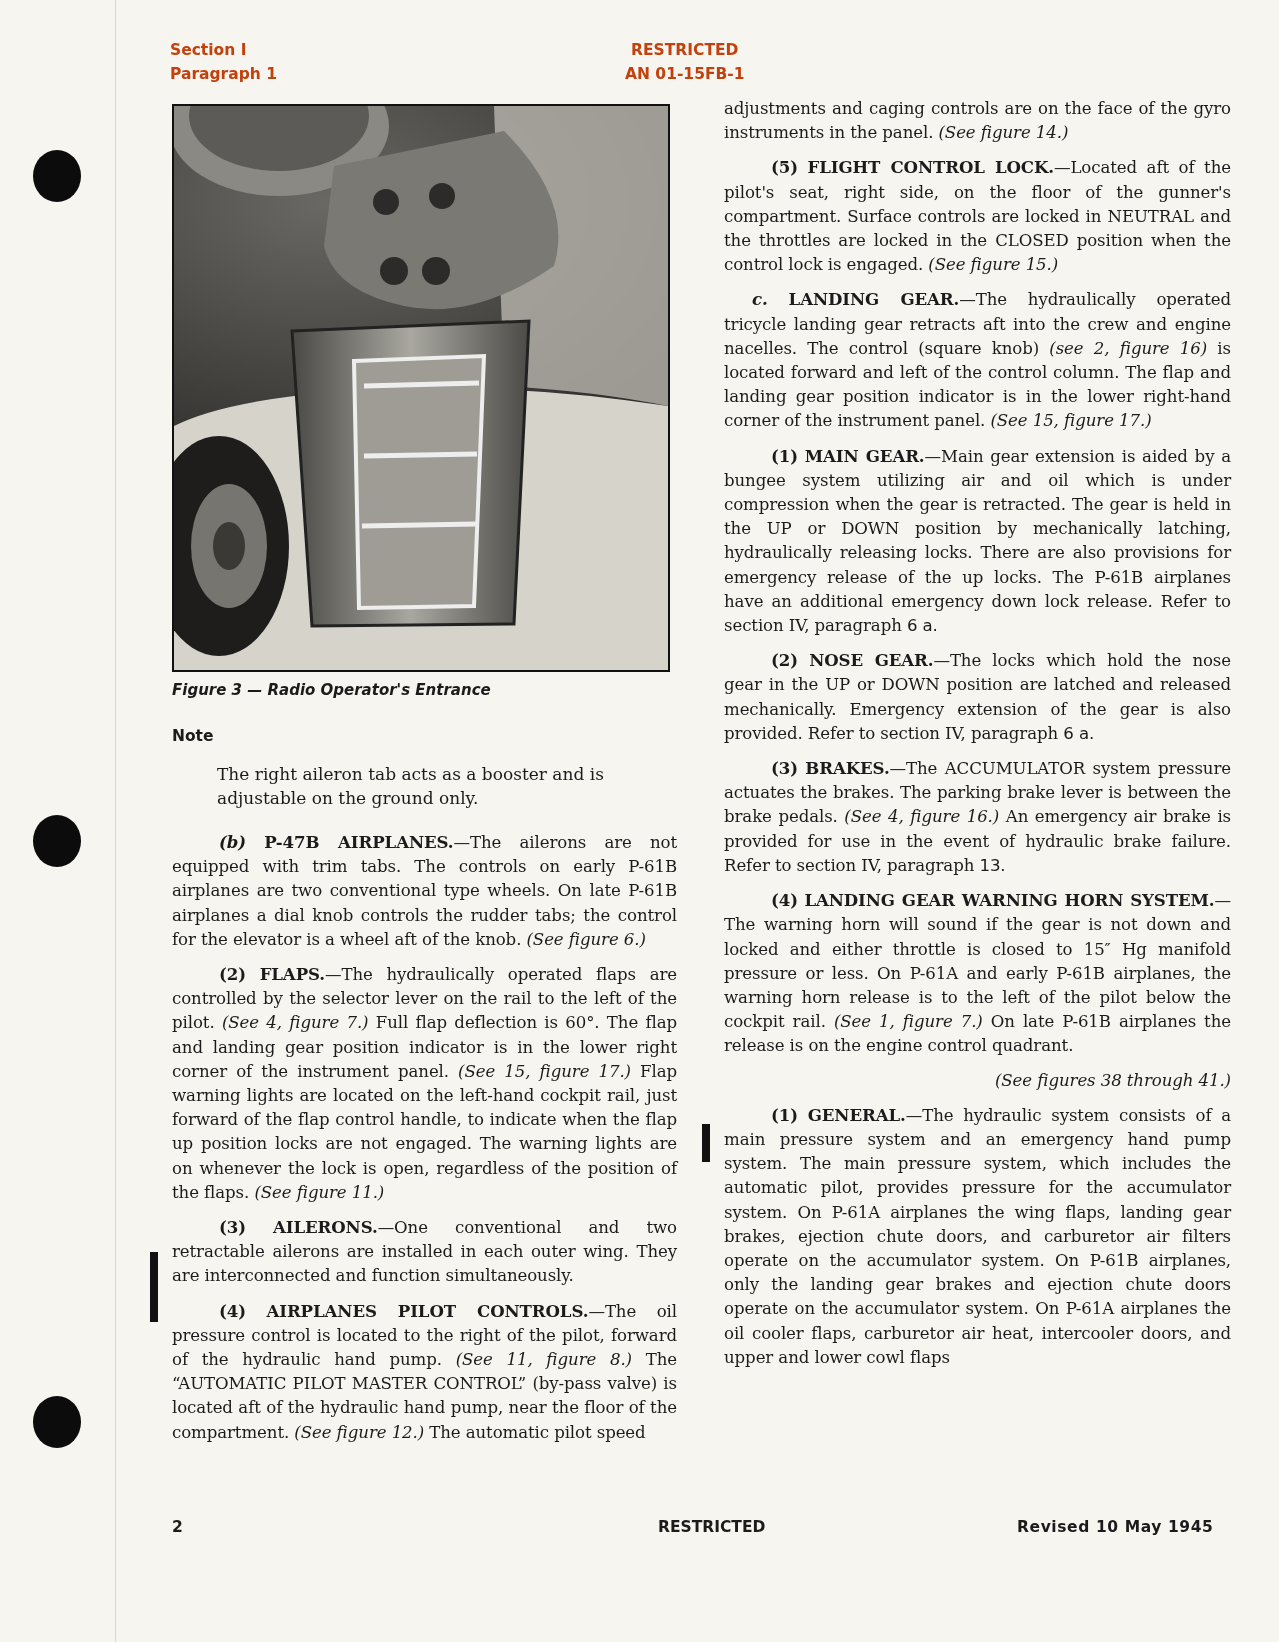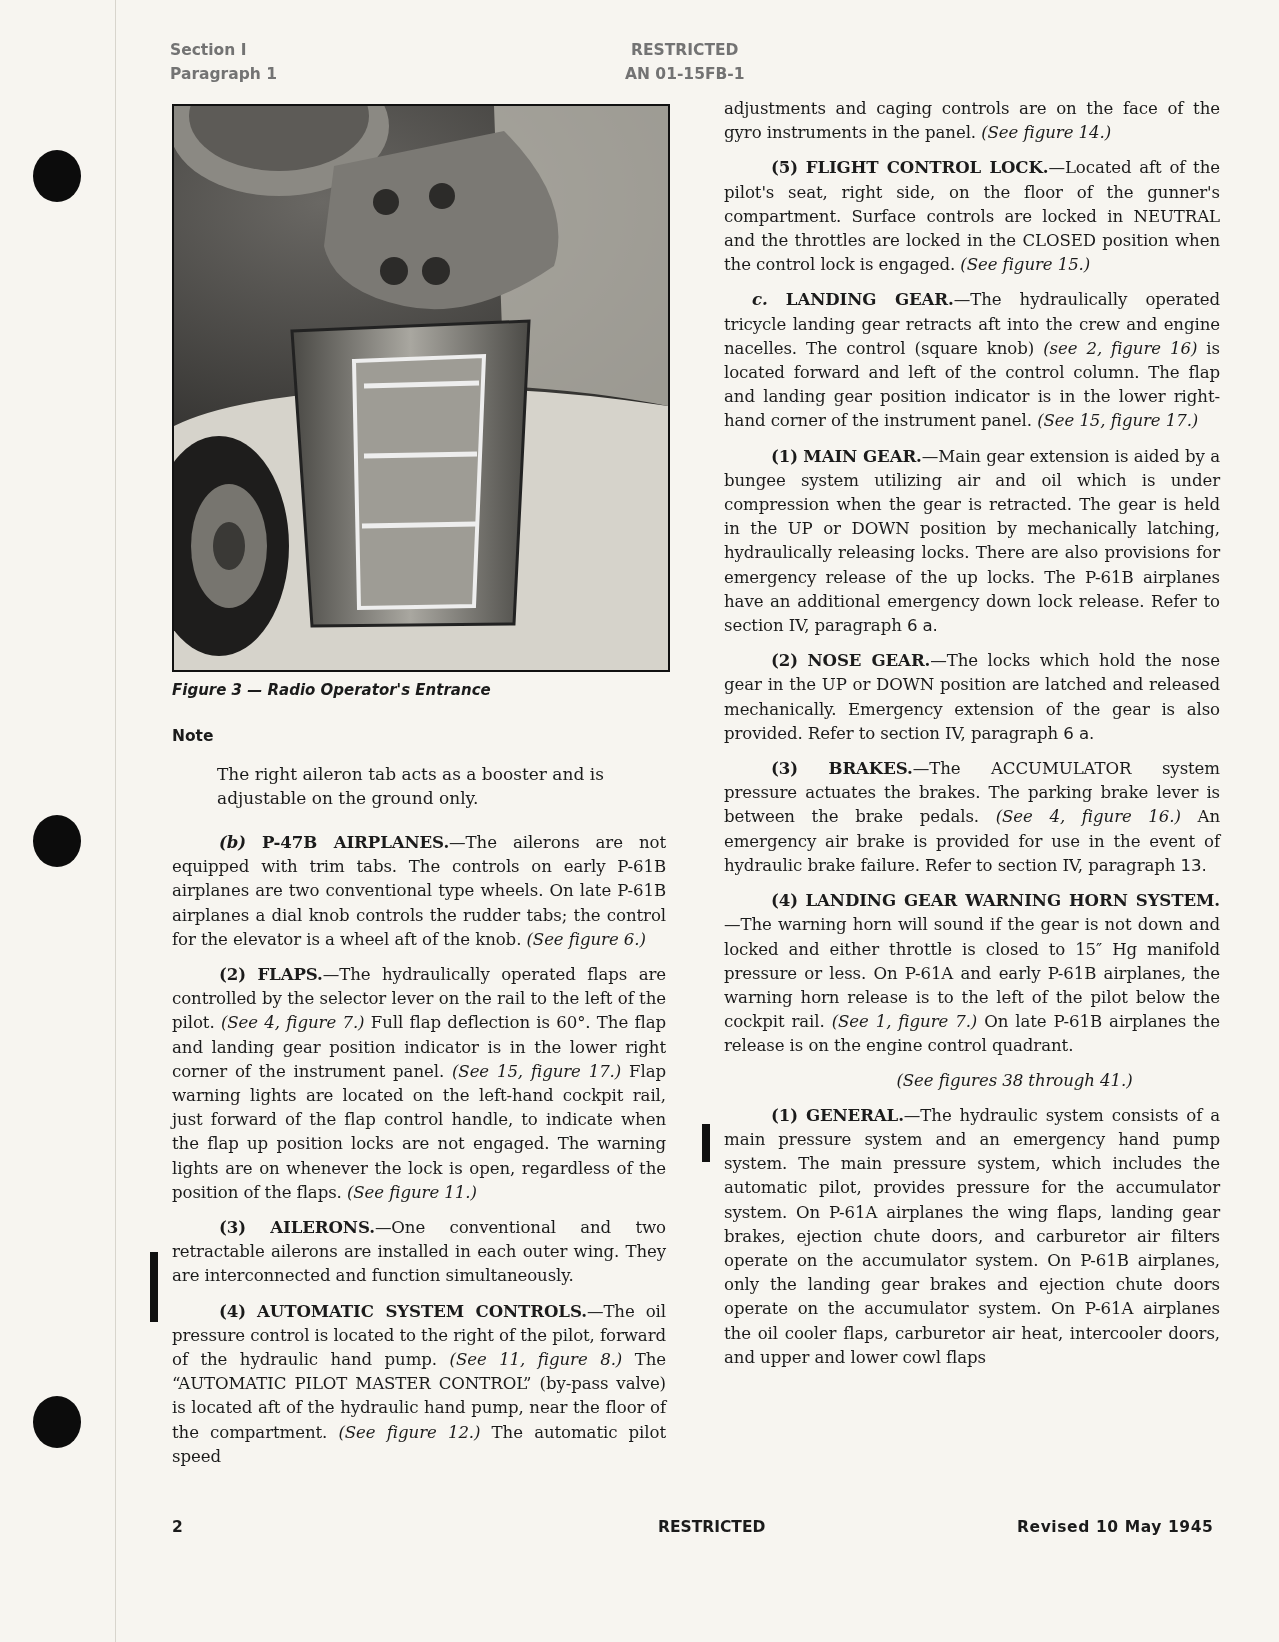--- a/index.html
+++ b/index.html
@@ -13,21 +13,21 @@
     position: absolute; left: 33px; width: 48px; height: 18px;
     background: #0c0c0c; border-radius: 50%;
   }
   .punch { height: 52px; border-radius: 50%; width: 48px; }
   .fold-line {
     position: absolute; left: 115px; top: 0; width: 1px; height: 1642px;
     background: #d8d5cd;
   }
   .hdr {
     position: absolute; font-family: "DejaVu Sans", sans-serif;
-    font-weight: bold; font-size: 15.5px; color: #737373; line-height: 24px;
+    font-weight: bold; font-size: 15.5px; color: #c2410c; line-height: 24px;
   }
   .hdr-left { left: 170px; top: 38px; }
   .hdr-center { left: 625px; top: 38px; text-align: center; }
   .figure {
     position: absolute; left: 172px; top: 104px; width: 498px; height: 568px;
     border: 2px solid #111; box-sizing: border-box; overflow: hidden;
     background: #c9c6be;
   }
   .caption {
     position: absolute; left: 172px; top: 681px; width: 498px; text-align: left;
@@ -41,21 +41,21 @@
   .note-text {
     position: absolute; left: 217px; top: 762px; width: 420px;
     font-size: 17px; line-height: 24px;
   }
   .col {
     position: absolute; font-size: 16.6px; line-height: 24.2px;
     text-align: justify; letter-spacing: -0.1px;
   }
   .col-left { left: 172px; top: 830px; width: 506px; }
   .col-right { left: 724px; top: 97px; width: 508px; }
-  .col p { margin: 0 12px 10px 0; text-indent: 47px; }
+  .col p { margin: 0 1px 10px 0; text-indent: 47px; }
   .col p.noindent { text-indent: 0; }
   .col p.subcenter { text-align: center; text-indent: 0; font-style: italic; }
   b { font-weight: bold; }
   i { font-style: italic; }
   .sans-b { font-family: "DejaVu Sans", sans-serif; font-weight: normal; }
   .change-bar { position: absolute; width: 8px; background: #111; }
   .footer {
     position: absolute; top: 1518px; font-family: "DejaVu Sans", sans-serif;
     font-weight: bold; font-size: 15.5px;
   }
@@ -118,30 +118,30 @@
 <div class="note-title">Note</div>
 <div class="note-text">The right aileron tab acts as a booster and is adjustable on the ground only.</div>
 
 <div class="change-bar" style="left:150px; top:1252px; height:70px;"></div>
 <div class="change-bar" style="left:702px; top:1124px; height:38px;"></div>
 
 <div class="col col-left">
   <p><i><b>(b)</b></i> <b>P-47B AIRPLANES.</b><span>—The ailerons are not equipped with trim tabs. The controls on early P-61B airplanes are two conventional type wheels. On late P-61B airplanes a dial knob controls the rudder tabs; the control for the elevator is a wheel aft of the knob. </span><i>(See figure 6.)</i></p>
   <p><b>(2)</b> <b>FLAPS.</b><span>—The hydraulically operated flaps are controlled by the selector lever on the rail to the left of the pilot. </span><i>(See 4, figure 7.)</i><span> Full flap deflection is 60°. The flap and landing gear position indicator is in the lower right corner of the instrument panel. </span><i>(See 15, figure 17.)</i><span> Flap warning lights are located on the left-hand cockpit rail, just forward of the flap control handle, to indicate when the flap up position locks are not engaged. The warning lights are on whenever the lock is open, regardless of the position of the flaps. </span><i>(See figure 11.)</i></p>
   <p><b>(3)</b> <b>AILERONS.</b><span>—One conventional and two retractable ailerons are installed in each outer wing. They are interconnected and function simultaneously.</span></p>
-  <p><b>(4)</b> <b>AUTOMATIC SYSTEM CONTROLS.</b><span>—The oil pressure control is located to the right of the pilot, forward of the hydraulic hand pump. </span><i>(See 11, figure 8.)</i><span> The “AUTOMATIC PILOT MASTER CONTROL” (by-pass valve) is located aft of the hydraulic hand pump, near the floor of the compartment. </span><i>(See figure 12.)</i><span> The automatic pilot speed</span></p>
+  <p><b>(4)</b> <b>AIRPLANES PILOT CONTROLS.</b><span>—The oil pressure control is located to the right of the pilot, forward of the hydraulic hand pump. </span><i>(See 11, figure 8.)</i><span> The “AUTOMATIC PILOT MASTER CONTROL” (by-pass valve) is located aft of the hydraulic hand pump, near the floor of the compartment. </span><i>(See figure 12.)</i><span> The automatic pilot speed</span></p>
 </div>
 
 <div class="col col-right">
   <p class="noindent"><span>adjustments and caging controls are on the face of the gyro instruments in the panel. </span><i>(See figure 14.)</i></p>
   <p><b>(5)</b> <b>FLIGHT CONTROL LOCK.</b><span>—Located aft of the pilot's seat, right side, on the floor of the gunner's compartment. Surface controls are locked in NEUTRAL and the throttles are locked in the CLOSED position when the control lock is engaged. </span><i>(See figure 15.)</i></p>
   <p style="text-indent:28px"><i><b>c.</b></i> <b>LANDING GEAR.</b><span>—The hydraulically operated tricycle landing gear retracts aft into the crew and engine nacelles. The control (square knob) </span><i>(see 2, figure 16)</i><span> is located forward and left of the control column. The flap and landing gear position indicator is in the lower right-hand corner of the instrument panel. </span><i>(See 15, figure 17.)</i></p>
   <p><b>(1)</b> <b>MAIN GEAR.</b><span>—Main gear extension is aided by a bungee system utilizing air and oil which is under compression when the gear is retracted. The gear is held in the UP or DOWN position by mechanically latching, hydraulically releasing locks. There are also provisions for emergency release of the up locks. The P-61B airplanes have an additional emergency down lock release. Refer to section IV, paragraph </span><span class="sans-b">6 a.</span></p>
   <p><b>(2)</b> <b>NOSE GEAR.</b><span>—The locks which hold the nose gear in the UP or DOWN position are latched and released mechanically. Emergency extension of the gear is also provided. Refer to section IV, paragraph </span><span class="sans-b">6 a.</span></p>
   <p><b>(3)</b> <b>BRAKES.</b><span>—The ACCUMULATOR system pressure actuates the brakes. The parking brake lever is between the brake pedals. </span><i>(See 4, figure 16.)</i><span> An emergency air brake is provided for use in the event of hydraulic brake failure. Refer to section IV, paragraph </span><span class="sans-b">13.</span></p>
   <p><b>(4)</b> <b>LANDING GEAR WARNING HORN SYSTEM.</b><span>—The warning horn will sound if the gear is not down and locked and either throttle is closed to 15″ Hg manifold pressure or less. On P-61A and early P-61B airplanes, the warning horn release is to the left of the pilot below the cockpit rail. </span><i>(See 1, figure 7.)</i><span> On late P-61B airplanes the release is on the engine control quadrant.</span></p>
-  <p class="subcenter" style="text-align:center; padding-left:85px">(See figures 38 through 41.)</p>
+  <p class="subcenter" style="text-align:right; padding-left:85px">(See figures 38 through 41.)</p>
   <p><b>(1)</b> <b>GENERAL.</b><span>—The hydraulic system consists of a main pressure system and an emergency hand pump system. The main pressure system, which includes the automatic pilot, provides pressure for the accumulator system. On P-61A airplanes the wing flaps, landing gear brakes, ejection chute doors, and carburetor air filters operate on the accumulator system. On P-61B airplanes, only the landing gear brakes and ejection chute doors operate on the accumulator system. On P-61A airplanes the oil cooler flaps, carburetor air heat, intercooler doors, and upper and lower cowl flaps</span></p>
 </div>
 
 <div class="footer foot-left">2</div>
 <div class="footer foot-center">RESTRICTED</div>
 <div class="footer foot-right">Revised 10 May 1945</div>
 
 </body></html>

